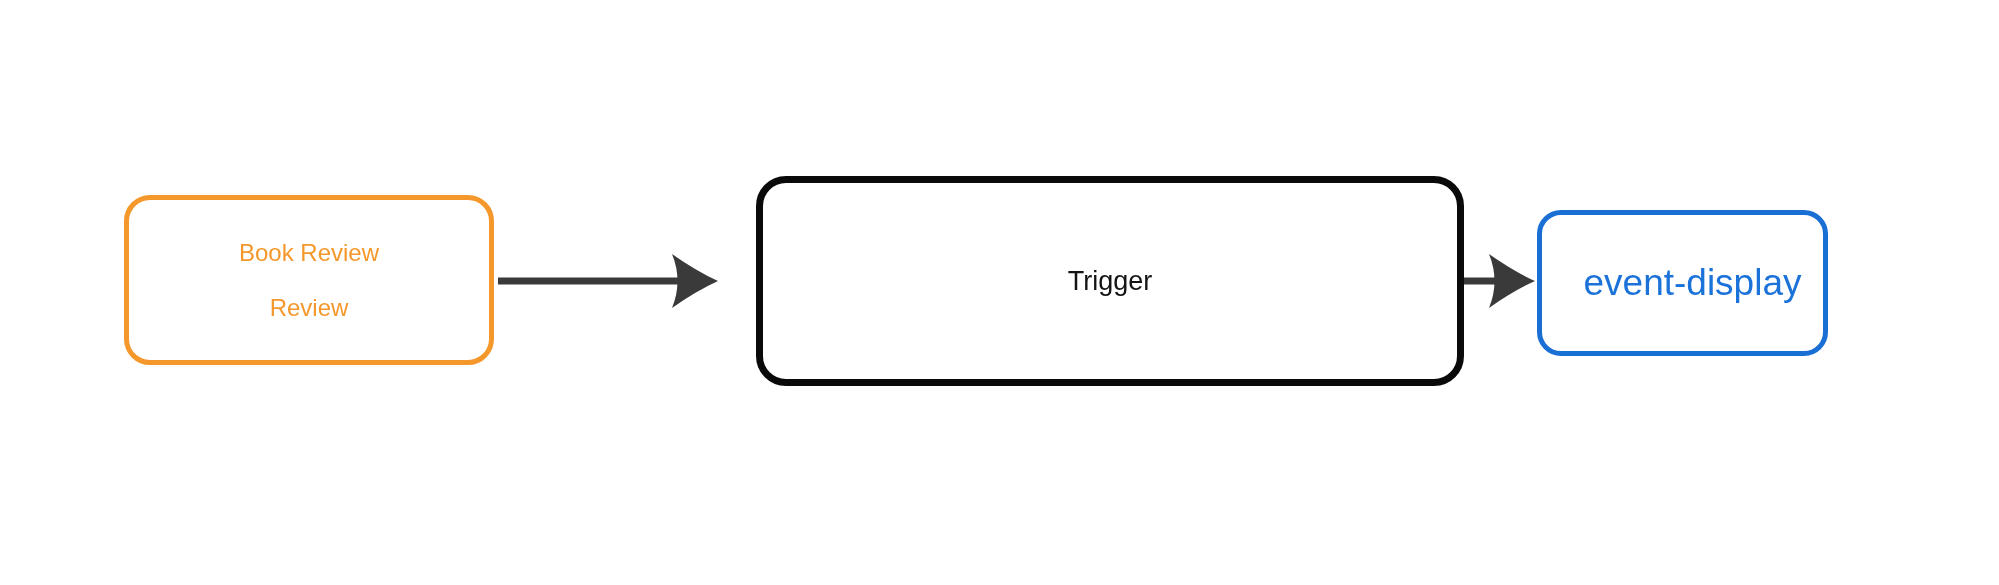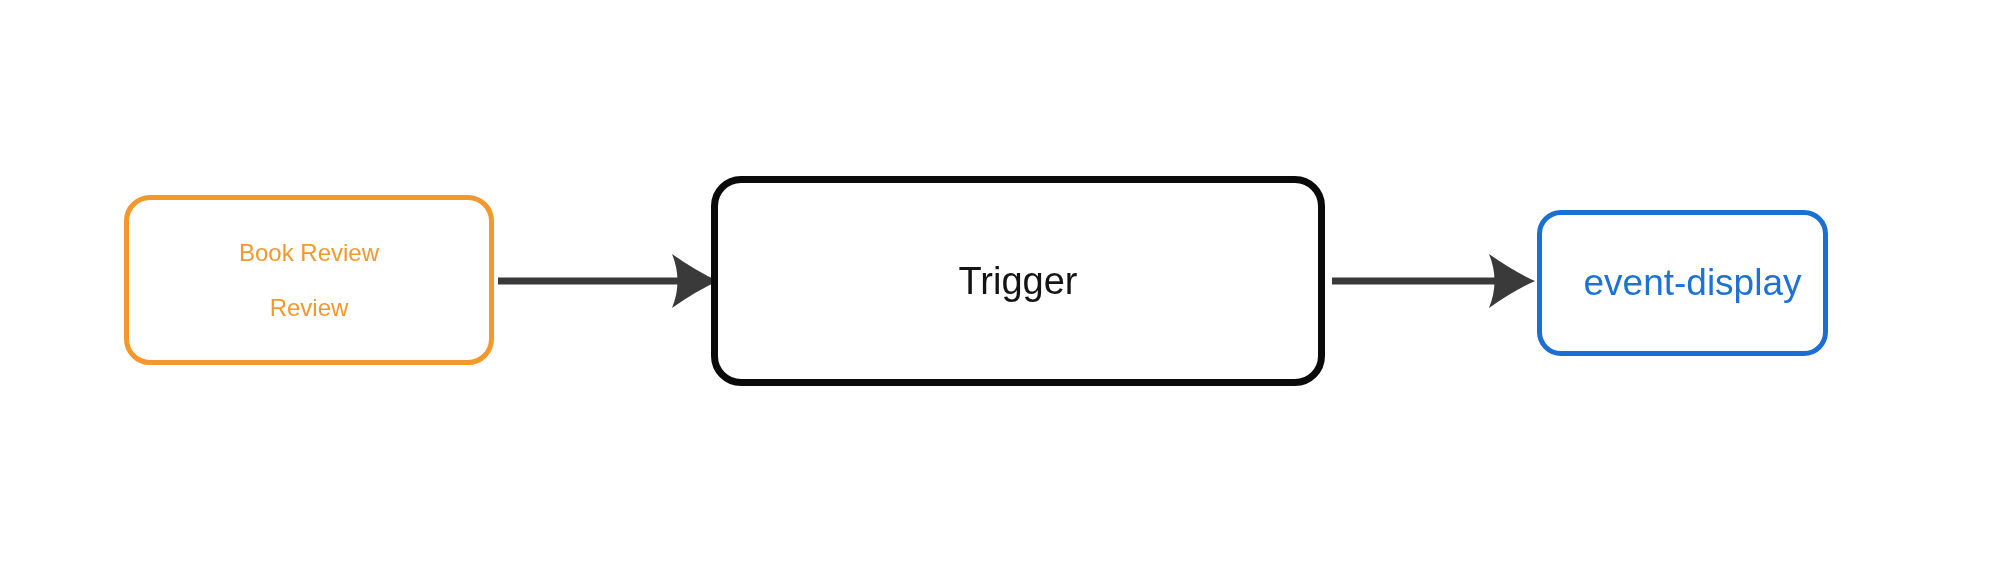--- a/index.html
+++ b/index.html
@@ -49,28 +49,28 @@
     top: 195px;
     width: 370px;
     height: 170px;
     border: 5px solid #f5982b;
     border-radius: 26px;
     color: #f5982b;
     font-size: 24px;
     line-height: 55px;
   }
   .node-trigger {
-    left: 711px;
+    left: 756px;
     top: 176px;
-    width: 614px;
+    width: 708px;
     height: 210px;
     border: 7px solid #0a0a0a;
     border-radius: 30px;
     color: #141414;
-    font-size: 38px;
+    font-size: 27px;
     line-height: 55px;
   }
   .node-event-display {
     left: 1537px;
     top: 210px;
     width: 291px;
     height: 146px;
     border: 5px solid #1a6fd4;
     border-radius: 24px;
     color: #1b72d9;

